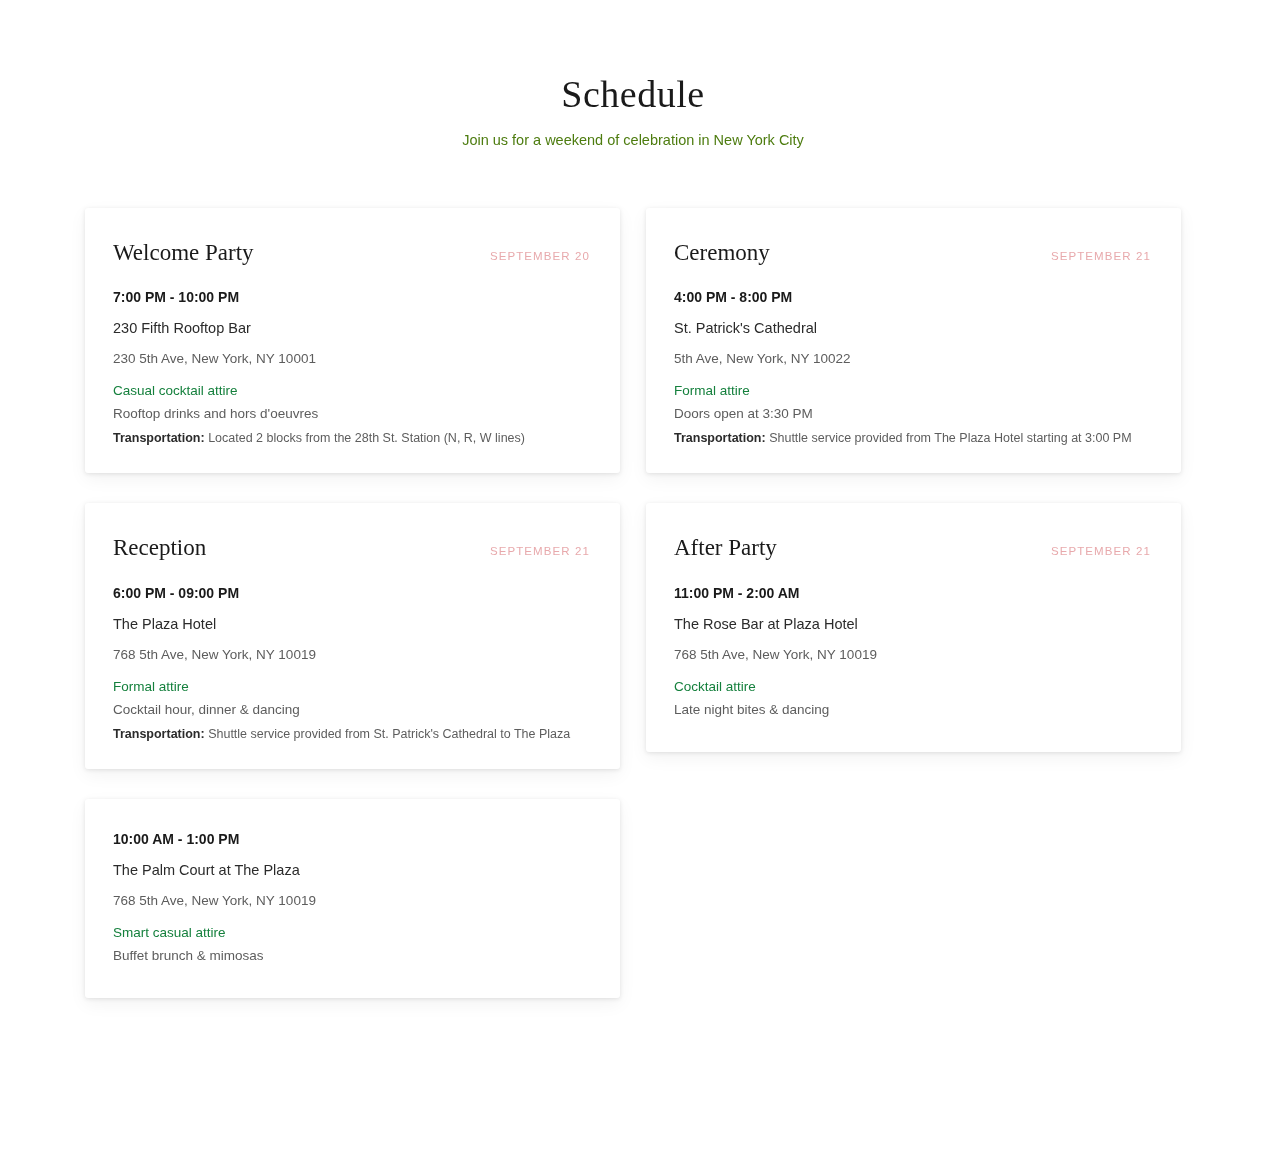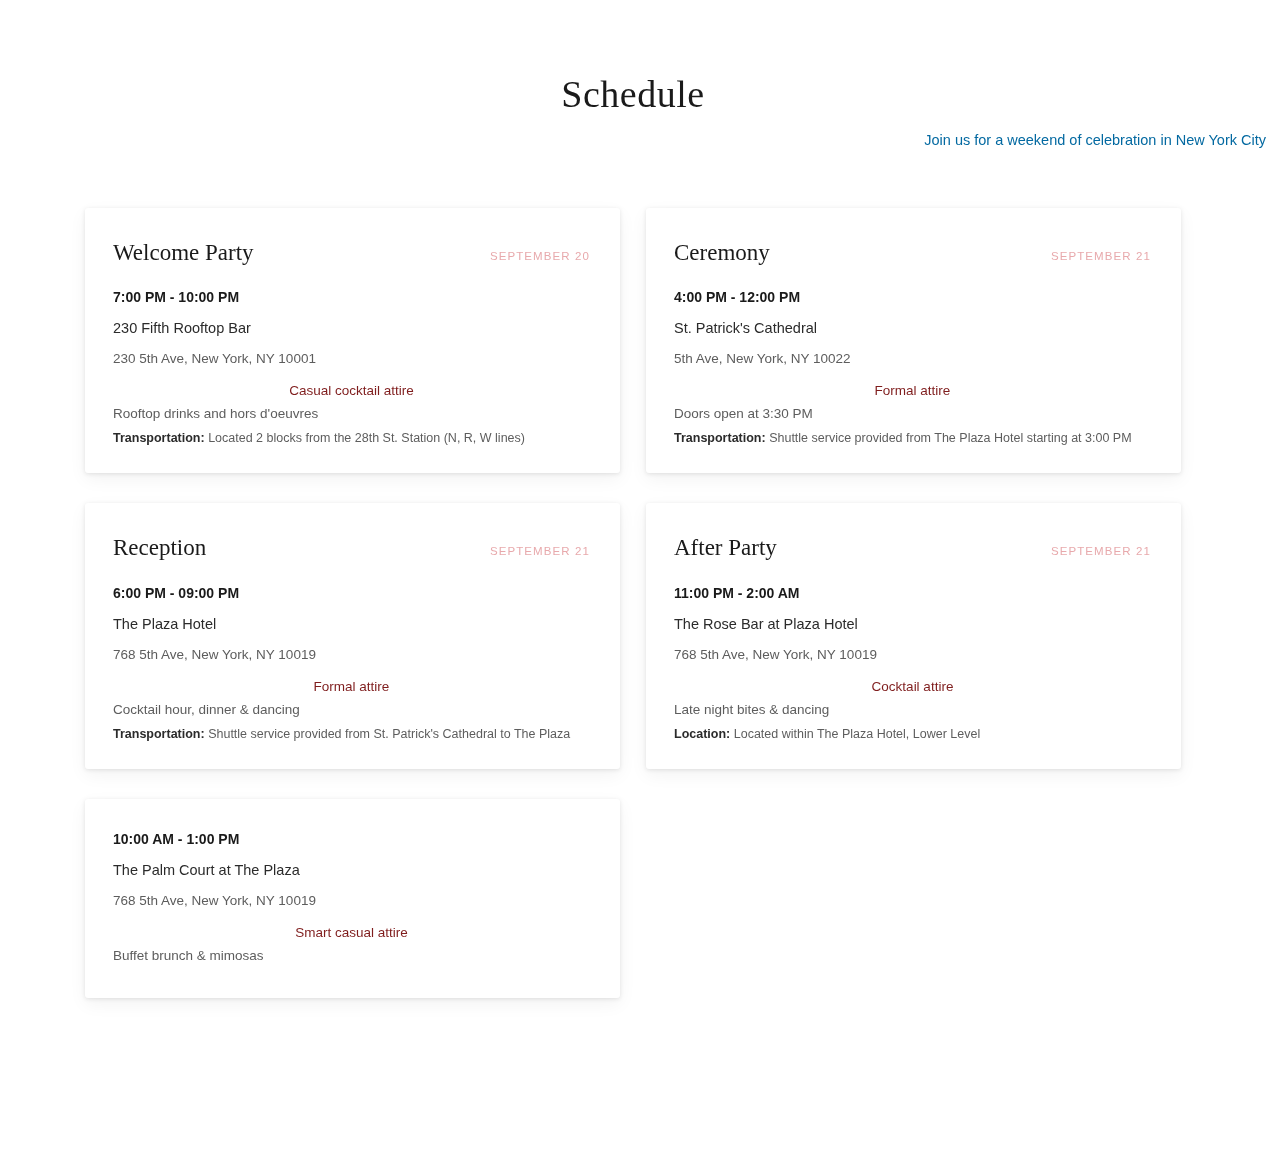--- a/index.html
+++ b/index.html
@@ -27,24 +27,23 @@
     font-family: "Liberation Serif", serif;
     font-size: 38px;
     font-weight: 400;
     color: #1a1a1a;
     letter-spacing: 0.5px;
     margin: 0 0 14px 0;
     line-height: 1.2;
   }
   .page-subtitle {
     font-size: 14.5px;
-    color: #0369a1;
+    color: #4d7c0f;
     margin: 0;
     font-weight: 400;
-    text-align: right;
   }
   .cards-grid {
     display: grid;
     grid-template-columns: 535px 535px;
     column-gap: 26px;
     row-gap: 30px;
     justify-content: center;
     padding: 0 84px;
   }
   .event-card {
@@ -87,23 +86,22 @@
     color: #2b2b2b;
     margin-bottom: 15px;
   }
   .card-address {
     font-size: 13.5px;
     color: #5d5d5d;
     margin-bottom: 17px;
   }
   .card-attire {
     font-size: 13.5px;
-    color: #7f1d1d;
+    color: #15803d;
     margin-bottom: 8px;
-    text-align: center;
   }
   .card-detail {
     font-size: 13.5px;
     color: #5d5d5d;
     margin-bottom: 9px;
   }
   .card-note {
     font-size: 12.5px;
     color: #5d5d5d;
     line-height: 1.4;
@@ -140,21 +138,21 @@
         <span class="note-label">Transportation:</span>
         <span>Located 2 blocks from the 28th St. Station (N, R, W lines)</span>
       </div>
     </div>
 
     <div class="event-card">
       <div class="card-head">
         <h2 class="card-title">Ceremony</h2>
         <span class="card-date">SEPTEMBER 21</span>
       </div>
-      <div class="card-time">4:00 PM - 12:00 PM</div>
+      <div class="card-time">4:00 PM - 8:00 PM</div>
       <div class="card-venue">St. Patrick's Cathedral</div>
       <div class="card-address">5th Ave, New York, NY 10022</div>
       <div class="card-attire">Formal attire</div>
       <div class="card-detail">Doors open at 3:30 PM</div>
       <div class="card-note">
         <span class="note-label">Transportation:</span>
         <span>Shuttle service provided from The Plaza Hotel starting at 3:00 PM</span>
       </div>
     </div>
 
@@ -177,24 +175,20 @@
     <div class="event-card">
       <div class="card-head">
         <h2 class="card-title">After Party</h2>
         <span class="card-date">SEPTEMBER 21</span>
       </div>
       <div class="card-time">11:00 PM - 2:00 AM</div>
       <div class="card-venue">The Rose Bar at Plaza Hotel</div>
       <div class="card-address">768 5th Ave, New York, NY 10019</div>
       <div class="card-attire">Cocktail attire</div>
       <div class="card-detail">Late night bites &amp; dancing</div>
-      <div class="card-note">
-        <span class="note-label">Location:</span>
-        <span>Located within The Plaza Hotel, Lower Level</span>
-      </div>
     </div>
 
     <div class="event-card">
       <div class="card-time">10:00 AM - 1:00 PM</div>
       <div class="card-venue">The Palm Court at The Plaza</div>
       <div class="card-address">768 5th Ave, New York, NY 10019</div>
       <div class="card-attire">Smart casual attire</div>
       <div class="card-detail">Buffet brunch &amp; mimosas</div>
     </div>
 

